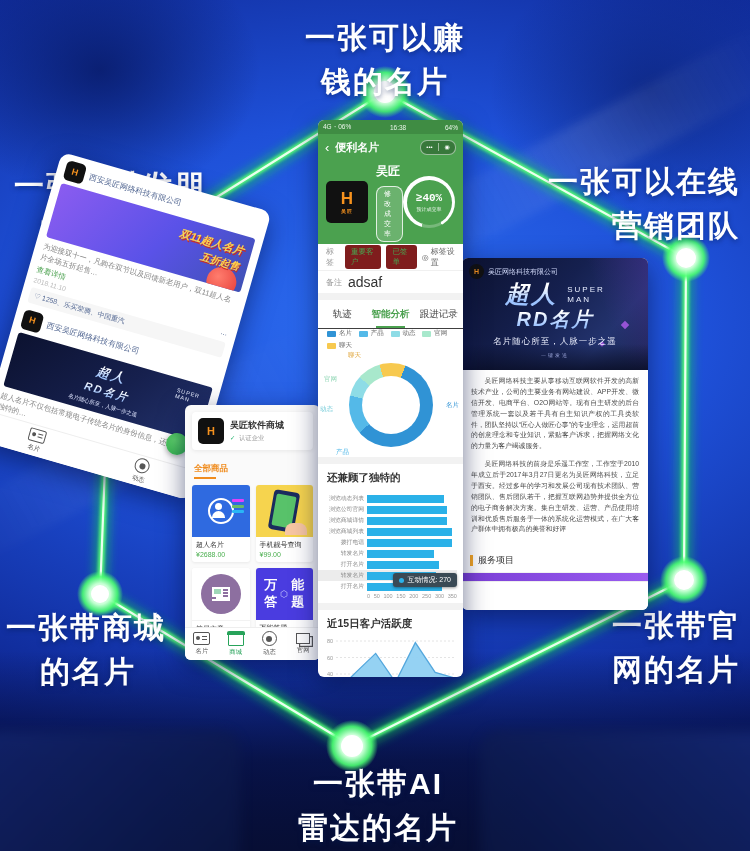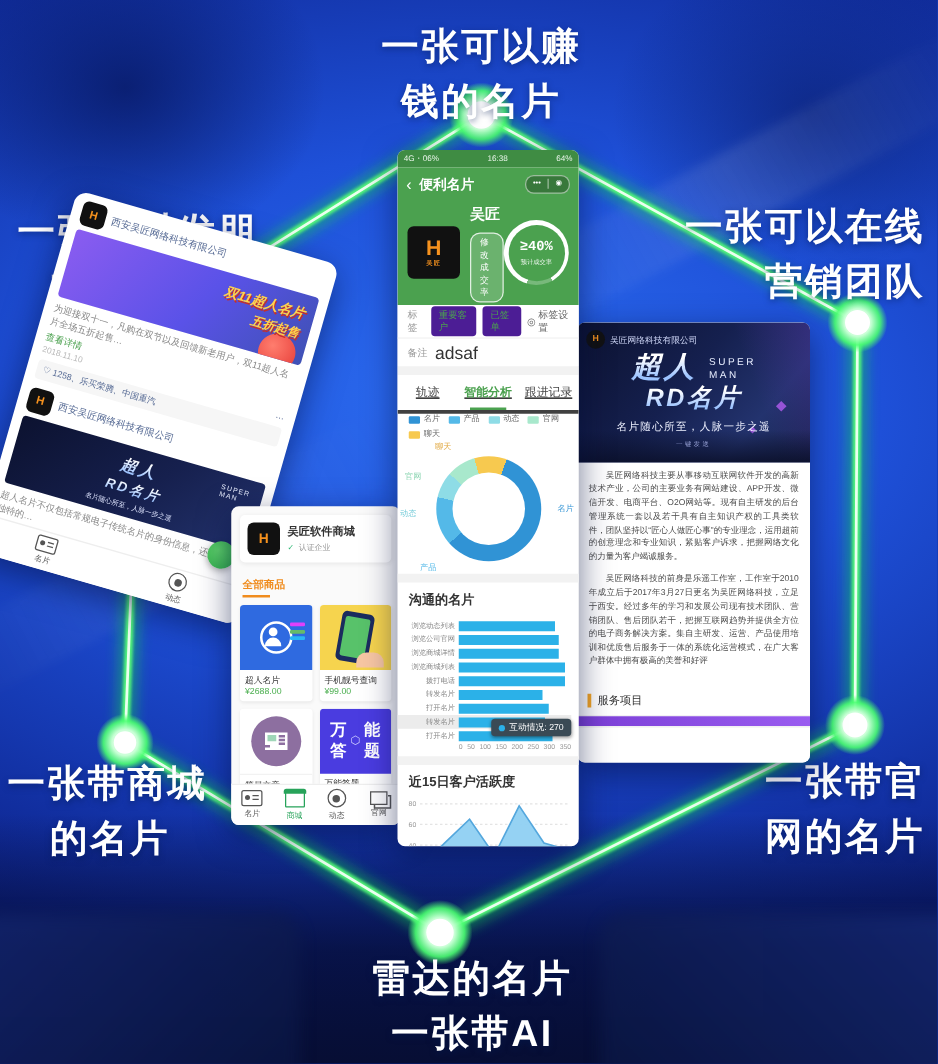--- a/index.html
+++ b/index.html
@@ -57,26 +57,26 @@
   .c-pill{display:inline-block;margin-top:6px;font-size:7px;color:#fff;border:1px solid rgba(255,255,255,.8);
           background:rgba(255,255,255,.18);border-radius:8px;padding:2px 7px;}
   .gauge{width:52px;height:52px;border-radius:50%;position:relative;flex:0 0 auto;
          background:conic-gradient(from 150deg,rgba(255,255,255,.25) 0 13%,#fff 13% 100%);}
   .gauge .in{position:absolute;inset:3.5px;background:#4ba14f;border-radius:50%;display:flex;
              flex-direction:column;align-items:center;justify-content:center;color:#fff;}
   .gauge .v{font-size:11px;font-weight:bold;font-family:Liberation Mono, monospace;}
   .gauge .l{font-size:5px;margin-top:2px;opacity:.9;}
   .row-tags{height:26px;display:flex;align-items:center;padding:0 8px;border-bottom:1px solid #f0f0f0;background:#fff;}
   .lab{color:#999;font-size:8px;margin-right:6px;}
-  .tagp{background:#4c1d95;color:#4ba14f;font-size:7.5px;border-radius:3px;padding:2px 6px;margin-right:5px;}
+  .tagp{background:#7f1d1d;color:#4ba14f;font-size:7.5px;border-radius:3px;padding:2px 6px;margin-right:5px;}
   .tagset{margin-left:auto;color:#666;font-size:8px;display:flex;align-items:center;gap:2px;}
   .row-remark{height:22px;display:flex;align-items:center;padding:0 8px;background:#fff;}
   .row-remark b{color:#333;font-size:14px;font-weight:normal;}
   .gap{height:7px;background:#f2f2f2;}
-  .c-tabs{height:28px;display:flex;background:#fff;border-bottom:3px solid #404040;text-decoration:underline;}
+  .c-tabs{height:28px;display:flex;background:#fff;border-bottom:1px solid #404040;}
   .c-tab{flex:1;display:flex;align-items:center;justify-content:center;font-size:9.5px;color:#444;position:relative;}
   .c-tab.act{color:#4ba14f;font-weight:bold;}
   .c-tab.act:after{content:"";position:absolute;bottom:0;left:20%;right:20%;height:2px;background:#4ba14f;}
   .sec-title{font-size:10.5px;font-weight:bold;color:#333;padding:7px 9px 4px;}
   .legend{display:flex;flex-wrap:wrap;padding:0 9px;}
   .lg{display:flex;align-items:center;font-size:6.5px;color:#666;width:25%;margin-bottom:3px;}
   .lg i{width:9px;height:6px;border-radius:1px;margin-right:3px;}
   .donut-wrap{position:relative;height:104px;}
   .donut{position:absolute;left:50%;top:50%;transform:translate(-50%,-50%);width:84px;height:84px;border-radius:50%;}
   .donut:after{content:"";position:absolute;inset:13px;background:#fff;border-radius:50%;}
@@ -259,22 +259,22 @@
 </div>
 <div class="cap cap-bl">
   <div>一张带商城</div>
     <div>的名片</div>
 </div>
 <div class="cap cap-br">
   <div>一张带官</div>
     <div>网的名片</div>
 </div>
 <div class="cap cap-bot">
-  <div>雷达的名片</div>
-    <div>一张带AI</div>
+  <div>一张带AI</div>
+    <div>雷达的名片</div>
 </div>
 
 <div class="phone p-left">
   <div class="feed">
     <div class="post-head">
       <div class="avatar">H</div>
       <span>西安吴匠网络科技有限公司</span>
     </div>
     <div class="banner1">
       <div class="ball"></div>
@@ -531,21 +531,21 @@
   </div>
   <div class="donut-wrap">
     <div class="donut" style="background: conic-gradient(from 20deg, rgb(48, 147, 213) 0%, rgb(48, 147, 213) 58%, rgb(84, 185, 232) 58%, rgb(84, 185, 232) 73%, rgb(142, 220, 230) 73%, rgb(142, 220, 230) 81%, rgb(168, 232, 204) 81%, rgb(168, 232, 204) 90%, rgb(247, 201, 79) 90%, rgb(247, 201, 79) 100%);"></div>
     <span class="dlab" style="right:4px;top:48px;color:#3093d5;">名片</span>
     <span class="dlab" style="left:18px;bottom:0;color:#54b9e8;">产品</span>
     <span class="dlab" style="left:2px;top:52px;color:#74cbd8;">动态</span>
     <span class="dlab" style="left:6px;top:22px;color:#8fd6b4;">官网</span>
     <span class="dlab" style="left:30px;top:-2px;color:#e0a63c;">聊天</span>
   </div>
   <div class="gap"></div>
-  <div class="sec-title">沟通的名片</div>
+  <div class="sec-title">还兼顾了独特的</div>
   <div class="bars">
     <div>
         <div class="bar-row">
           <span class="bl">浏览动态列表</span>
           <span class="tr">
             <div class="bar" style="width: 85.7143%; background: rgb(43, 177, 232);"></div>
           </span>
         </div>
         <div class="bar-row">
           <span class="bl">浏览公司官网</span>

